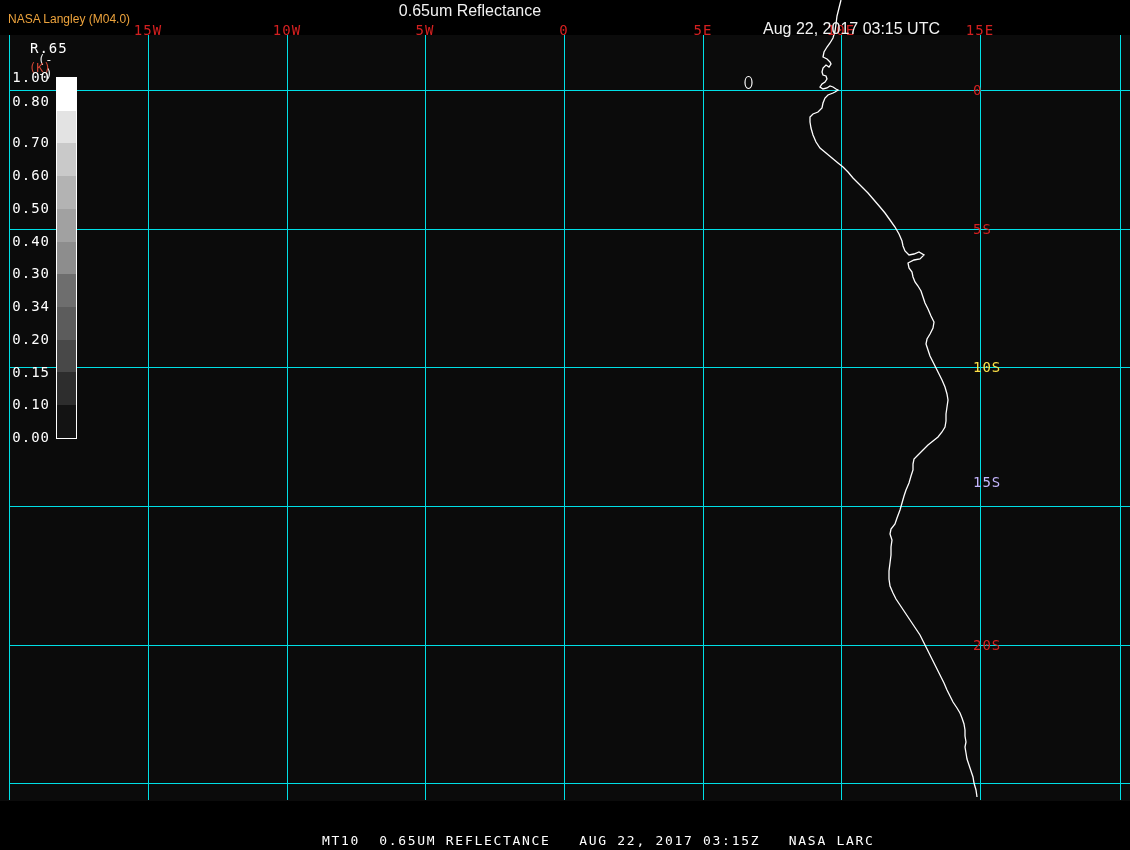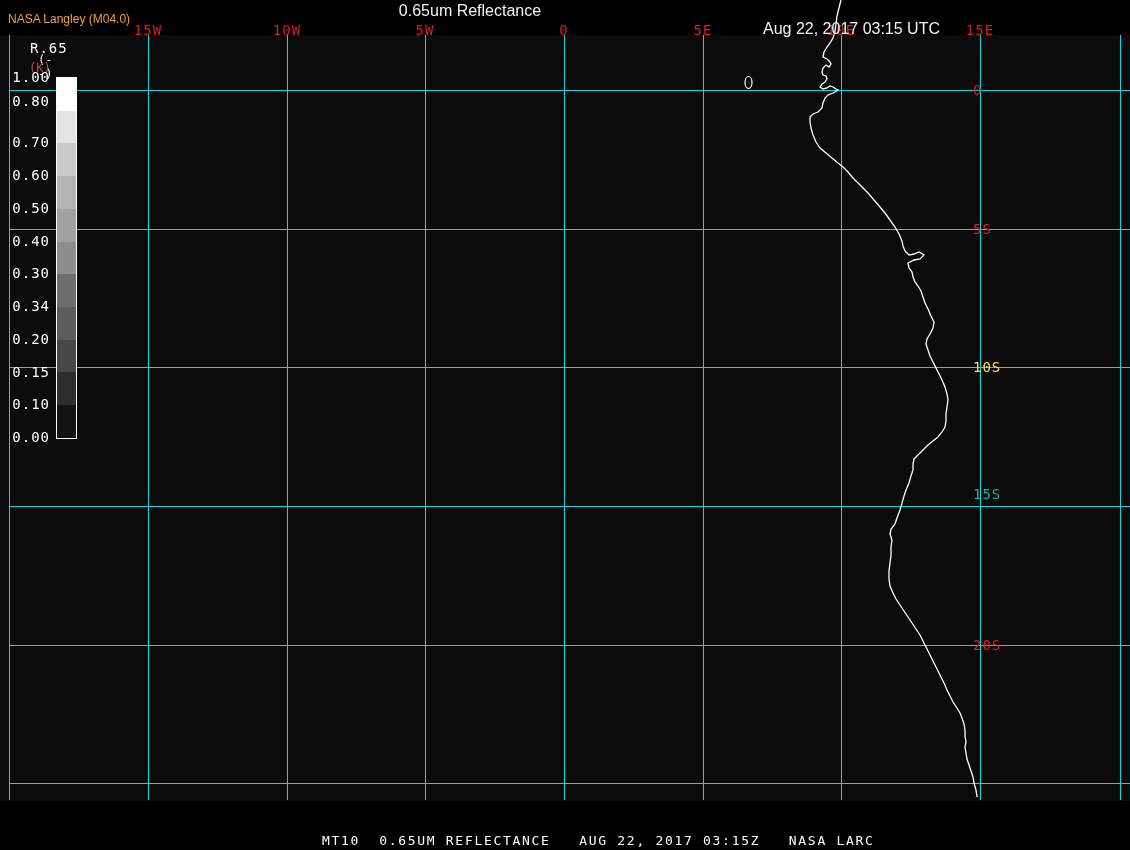--- a/index.html
+++ b/index.html
@@ -79,21 +79,21 @@
     <div class="lon-label" style="left: 425px; color: rgb(212, 32, 32); z-index: 2;">5W</div>
     <div class="lon-label" style="left: 564px; color: rgb(212, 32, 32);">0</div>
     <div class="lon-label" style="left: 703px; color: rgb(212, 32, 32);">5E</div>
     <div class="lon-label" style="left: 841px; color: rgb(212, 32, 32);">10E</div>
     <div class="lon-label" style="left: 980px; color: rgb(212, 32, 32);">15E</div>
   </div>
 <div id="lat-labels">
     <div class="lat-label" style="top: 82px; color: rgb(212, 32, 32);">0</div>
     <div class="lat-label" style="top: 221px; color: rgb(212, 32, 32);">5S</div>
     <div class="lat-label" style="top: 359px; color: #fde047;">10S</div>
-    <div class="lat-label" style="top: 486px; color: #14b8a6;">15S</div>
+    <div class="lat-label" style="top: 474px; color: #c4b5fd;">15S</div>
     <div class="lat-label" style="top: 637px; color: rgb(212, 32, 32);">20S</div>
   </div>
 
 <div class="abs" id="colorbar">
   <div class="abs" id="cb-title">R.65</div>
   <div class="abs" id="cb-units">(--)</div>
   <div class="abs" id="cb-units-k">(K)</div>
   <div class="abs" id="cb-bar">
       <div class="cb-seg" style="height: 32.7273px; background: rgb(255, 255, 255);"></div>
       <div class="cb-seg" style="height: 32.7273px; background: rgb(227, 227, 227);"></div>

